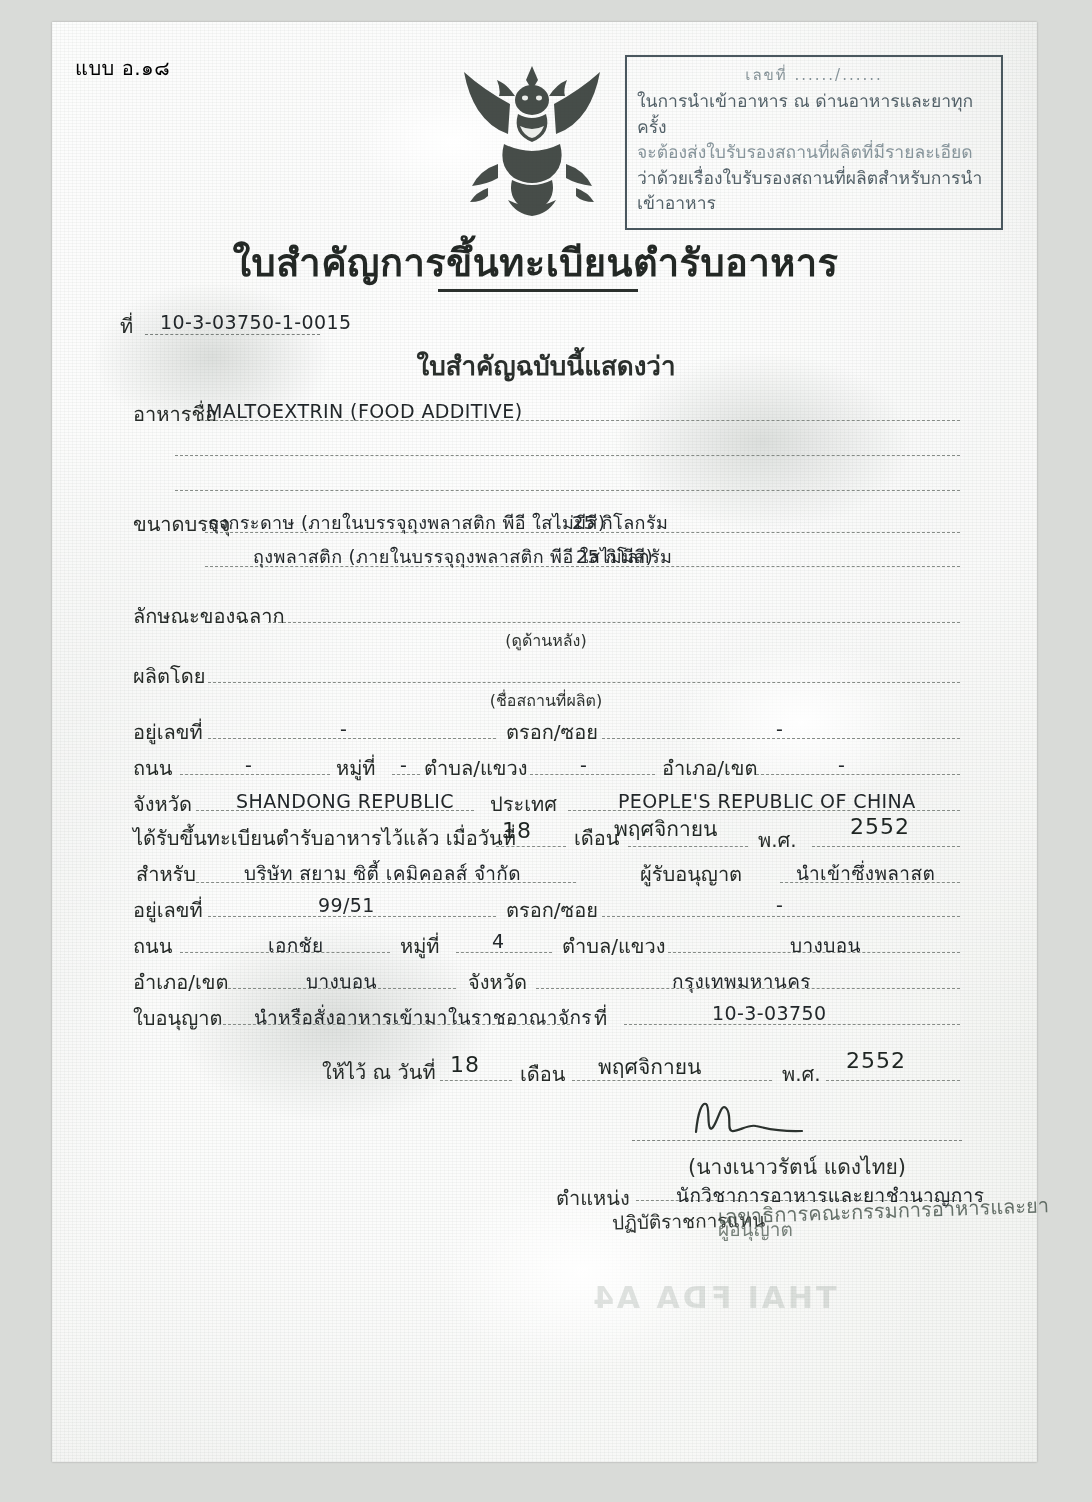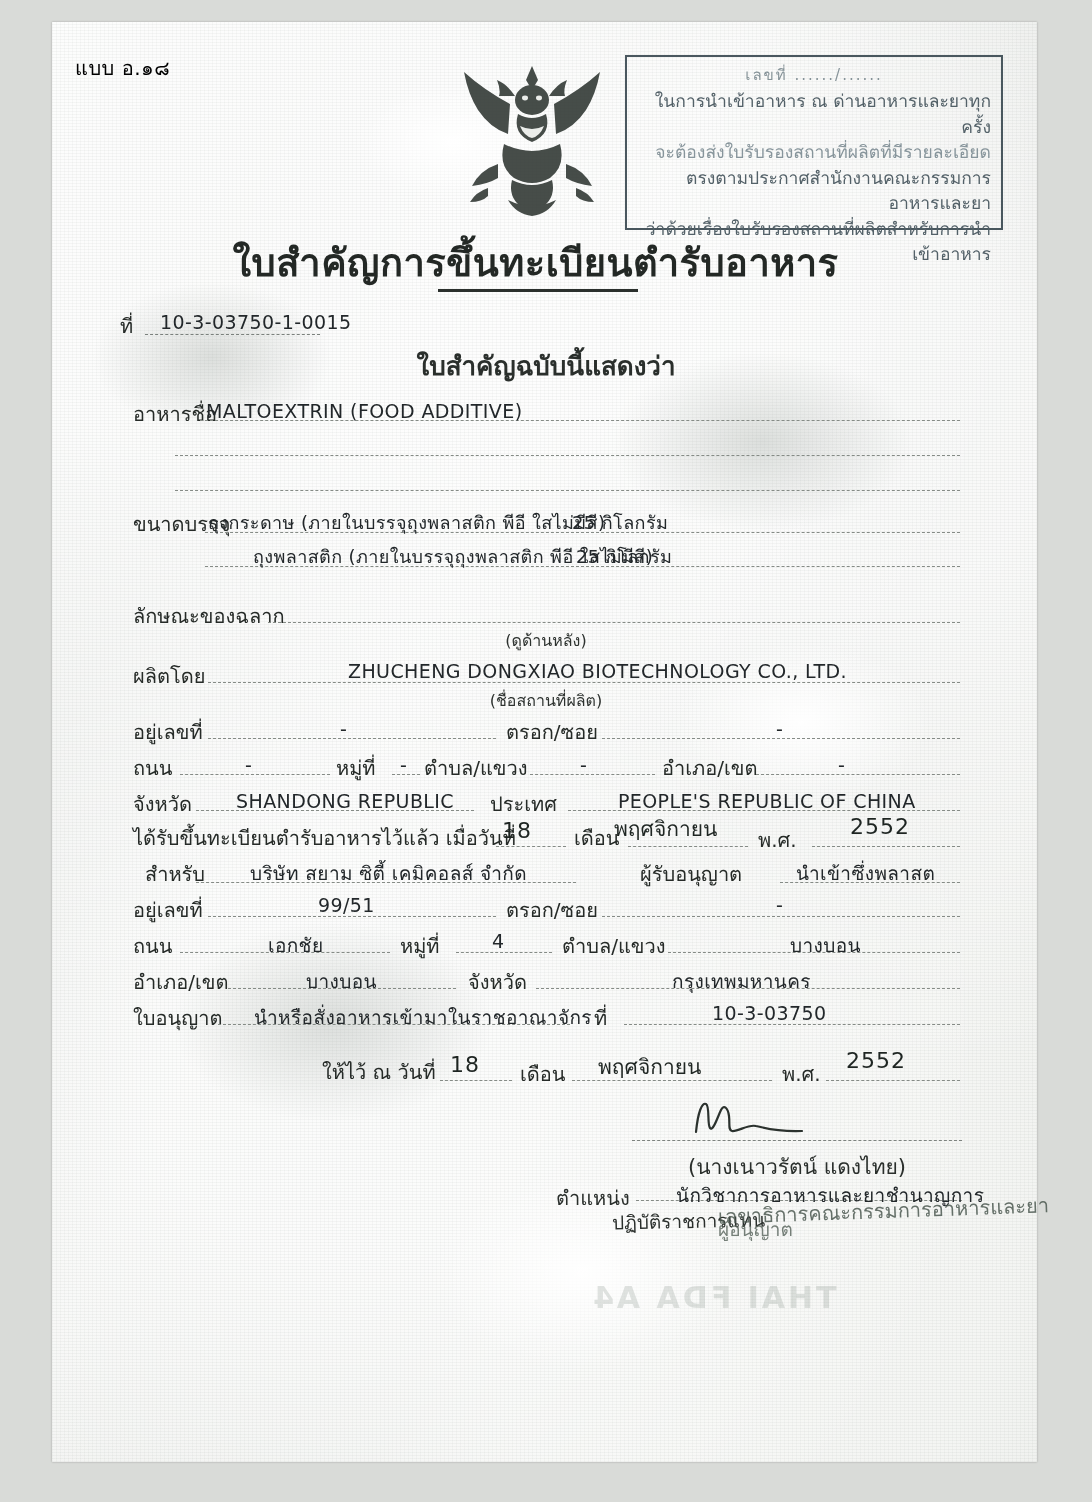--- a/index.html
+++ b/index.html
@@ -88,21 +88,20 @@
     font-size: 15px;
     letter-spacing: 2px;
     color: #7d8b91;
     filter: blur(0.6px);
     margin-bottom: 2px;
   }
   .stamp-line {
     font-size: 17.5px;
     line-height: 1.46;
     color: #46555d;
-    text-align: right;
   }
   .stamp-line.faded { color: #7e8d94; filter: blur(0.35px); }
 
   .doc-title {
     left: 0; right: 0; top: 232px;
     width: 1071px; text-align: center;
     font-size: 38px; font-weight: bold;
     letter-spacing: .5px;
     color: #232825;
   }
@@ -231,21 +230,20 @@
         <ellipse cx="73" cy="46" rx="3" ry="2.4"></ellipse>
         <ellipse cx="87" cy="46" rx="3" ry="2.4"></ellipse>
         <path d="M68 74 q12 6 24 0 q-4 10 -12 12 q-8 -2 -12 -12z"></path>
       </g>
     </svg>
 
     <div class="stamp-box">
       <div class="stamp-title">เลขที่ ....../......</div>
       <div class="stamp-line">ในการนำเข้าอาหาร ณ ด่านอาหารและยาทุกครั้ง</div>
       <div class="stamp-line faded">จะต้องส่งใบรับรองสถานที่ผลิตที่มีรายละเอียด</div>
-      <div class="stamp-line">ตรงตามประกาศสำนักงานคณะกรรมการอาหารและยา</div>
       <div class="stamp-line">ว่าด้วยเรื่องใบรับรองสถานที่ผลิตสำหรับการนำเข้าอาหาร</div>
     </div>
 
     <div class="abs th doc-title">ใบสำคัญการขึ้นทะเบียนตำรับอาหาร</div>
     <div class="title-rule"></div>
 
     <div class="abs th lbl reg-label">ที่</div>
     <div class="reg-dots"></div>
     <div class="abs val reg-value">10-3-03750-1-0015</div>
 
@@ -265,21 +263,20 @@
     <div class="dash" style="left:205px; top:566px; width:755px;"></div>
     <div class="abs val" style="left:253px; top:542px; font-size:18px;">ถุงพลาสติก (ภายในบรรจุถุงพลาสติก พีอี ใสไม่มีสี)</div>
     <div class="abs val" style="left:576px; top:542px; font-size:18px;">25 กิโลกรัม</div>
 
     <div class="abs th lbl" style="left:133px; top:600px;">ลักษณะของฉลาก</div>
     <div class="dash" style="left:268px; top:622px; width:692px;"></div>
     <div class="abs th note" style="left:0; top:628px; width:1092px; text-align:center;">(ดูด้านหลัง)</div>
 
     <div class="abs th lbl" style="left:133px; top:660px;">ผลิตโดย</div>
     <div class="dash" style="left:208px; top:682px; width:752px;"></div>
-    <div class="abs val" style="left:348px; top:660px;">ZHUCHENG DONGXIAO BIOTECHNOLOGY CO., LTD.</div>
     <div class="abs th note" style="left:0; top:688px; width:1092px; text-align:center;">(ชื่อสถานที่ผลิต)</div>
 
     <div class="abs th lbl" style="left:133px; top:716px;">อยู่เลขที่</div>
     <div class="dash" style="left:208px; top:738px; width:288px;"></div>
     <div class="abs val" style="left:340px; top:718px;">-</div>
     <div class="abs th lbl" style="left:506px; top:716px;">ตรอก/ซอย</div>
     <div class="dash" style="left:602px; top:738px; width:358px;"></div>
     <div class="abs val" style="left:776px; top:718px;">-</div>
 
     <div class="abs th lbl" style="left:133px; top:752px;">ถนน</div>
@@ -305,23 +302,23 @@
     <div class="abs th lbl" style="left:133px; top:822px;">ได้รับขึ้นทะเบียนตำรับอาหารไว้แล้ว เมื่อวันที่</div>
     <div class="dash" style="left:496px; top:846px; width:70px;"></div>
     <div class="abs hand" style="left:502px; top:818px;">18</div>
     <div class="abs th lbl" style="left:574px; top:822px;">เดือน</div>
     <div class="dash" style="left:628px; top:846px; width:120px;"></div>
     <div class="abs stamped" style="left:614px; top:812px;">พฤศจิกายน</div>
     <div class="abs th lbl" style="left:758px; top:824px;">พ.ศ.</div>
     <div class="dash" style="left:812px; top:846px; width:148px;"></div>
     <div class="abs hand" style="left:850px; top:814px;">2552</div>
 
-    <div class="abs th lbl" style="left:145px; top:858px;">สำหรับ</div>
+    <div class="abs th lbl" style="left:136px; top:858px;">สำหรับ</div>
     <div class="dash" style="left:196px; top:882px; width:380px;"></div>
-    <div class="abs val" style="left:250px; top:858px;">บริษัท สยาม ซิตี้ เคมิคอลส์ จำกัด</div>
+    <div class="abs val" style="left:244px; top:858px;">บริษัท สยาม ซิตี้ เคมิคอลส์ จำกัด</div>
     <div class="abs th lbl" style="left:640px; top:858px;">ผู้รับอนุญาต</div>
     <div class="dash" style="left:780px; top:882px; width:180px;"></div>
     <div class="abs val" style="left:796px; top:858px;">นำเข้าซึ่งพลาสต</div>
 
     <div class="abs th lbl" style="left:133px; top:894px;">อยู่เลขที่</div>
     <div class="dash" style="left:208px; top:916px; width:288px;"></div>
     <div class="abs val" style="left:318px; top:894px;">99/51</div>
     <div class="abs th lbl" style="left:506px; top:894px;">ตรอก/ซอย</div>
     <div class="dash" style="left:602px; top:916px; width:358px;"></div>
     <div class="abs val" style="left:776px; top:894px;">-</div>

